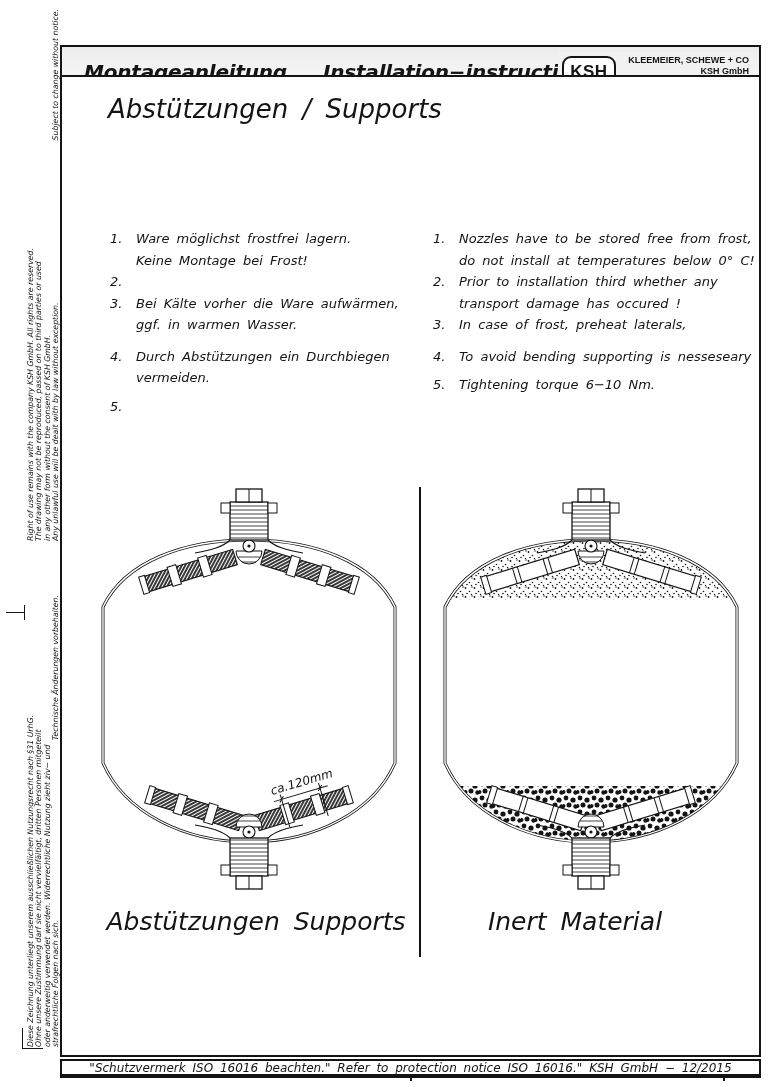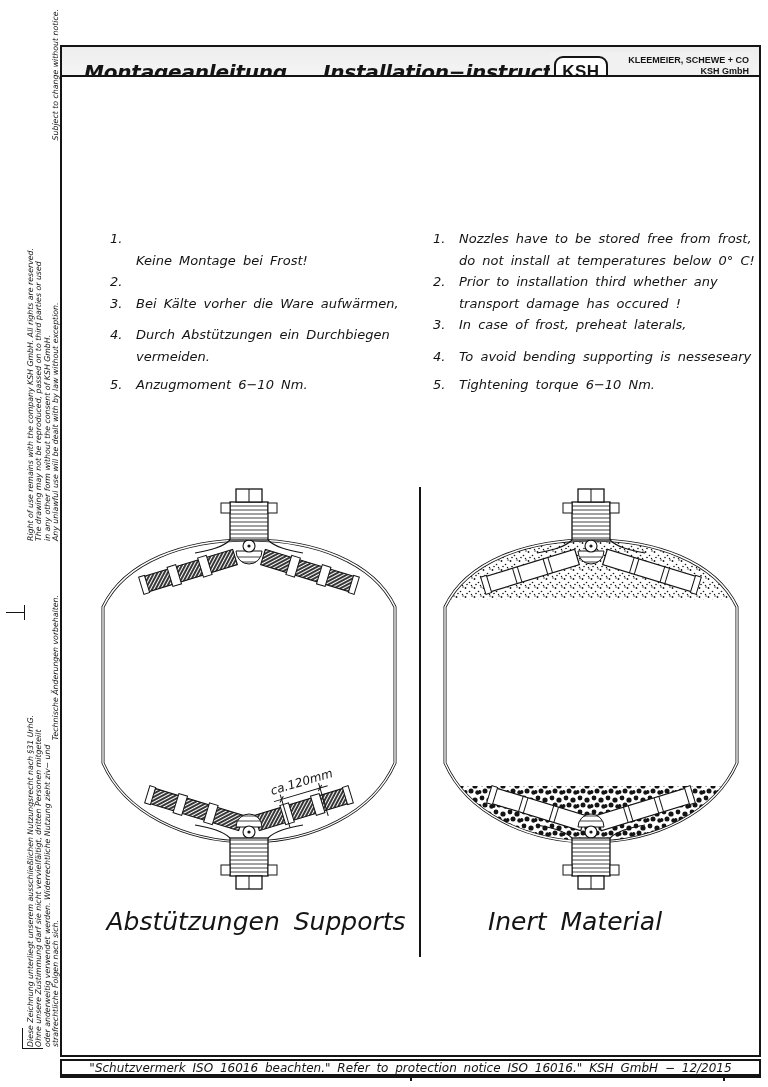--- a/index.html
+++ b/index.html
@@ -21,21 +21,21 @@
   .footer-box{
     position:absolute;left:60px;top:1059px;width:701px;height:19px;
     border:2px solid #141414;border-bottom:4px solid #141414;box-sizing:border-box;
     display:flex;align-items:center;justify-content:center;background:#fff;
   }
   .footer-text{font:italic 12px/14px "DejaVu Sans",sans-serif;word-spacing:3px;white-space:nowrap;}
   .border-tick{position:absolute;width:2px;height:7px;background:#141414;}
   
   .header-title{display:flex;gap:36px;margin-left:22px;
     font:italic 700 20px/24px "DejaVu Sans",sans-serif;letter-spacing:-0.2px;white-space:nowrap;}
-  .logo-wrap{position:absolute;right:6px;top:5px;display:flex;align-items:center;gap:16px;background:#f1f1f1;padding:3px 4px;}
+  .logo-wrap{position:absolute;right:6px;top:5px;display:flex;align-items:center;gap:8px;background:#f1f1f1;padding:3px 4px;}
   .ksh-badge{
     width:50px;height:28px;border:2.5px solid #141414;border-radius:9px;
     display:flex;align-items:center;justify-content:center;
     font:700 17px "Liberation Sans",sans-serif;letter-spacing:0.5px;background:#fff;
   }
   .company{font:700 9px/11px "Liberation Sans",sans-serif;text-align:right;white-space:nowrap;}
   .company .c3{font-size:10px;}
   
   .page-title{position:absolute;left:108px;top:93px;font:italic 26px/32px "DejaVu Sans",sans-serif;word-spacing:6px;white-space:nowrap;}
   .ins{position:absolute;font:italic 13px/21.5px "DejaVu Sans",sans-serif;word-spacing:3px;}
@@ -101,45 +101,49 @@
       <div class="company">
         <div class="c1">KLEEMEIER, SCHEWE + CO</div>
         <div class="c2">KSH GmbH</div>
         <div class="c3">D-32602  Vlotho (Germany)</div>
       </div>
     </div>
   </div>
 
   <div class="main-frame"></div>
 
+  <div class="page-title">Abstützungen / Supports</div>
 
   <div class="ins" style="left:110px;top:228px;width:322px;">
     <div class="row">
         <span class="num">1.</span>
+        <span>Ware möglichst frostfrei lagern.</span>
       </div>
     <div class="row cont">
         <span>Keine Montage bei Frost!</span>
       </div>
     <div class="row">
         <span class="num">2.</span>
       </div>
     <div class="row">
         <span class="num">3.</span>
         <span>Bei Kälte vorher die Ware aufwärmen,</span>
+      </div>
+    <div class="row cont">
+        <span>ggf. in warmen Wasser.</span>
       </div>
     <div class="row gap-lg">
         <span class="num">4.</span>
         <span>Durch Abstützungen ein Durchbiegen</span>
       </div>
     <div class="row cont">
         <span>vermeiden.</span>
       </div>
     <div class="row gap-md">
         <span class="num">5.</span>
-        <span>Anzugmoment 6−10 Nm.</span>
       </div>
   </div>
 
   <div class="ins" style="left:433px;top:228px;width:325px;">
     <div class="row">
         <span class="num">1.</span>
         <span>Nozzles have to be stored free from frost,</span>
       </div>
     <div class="row cont">
         <span>do not install at temperatures below 0° C!</span>

